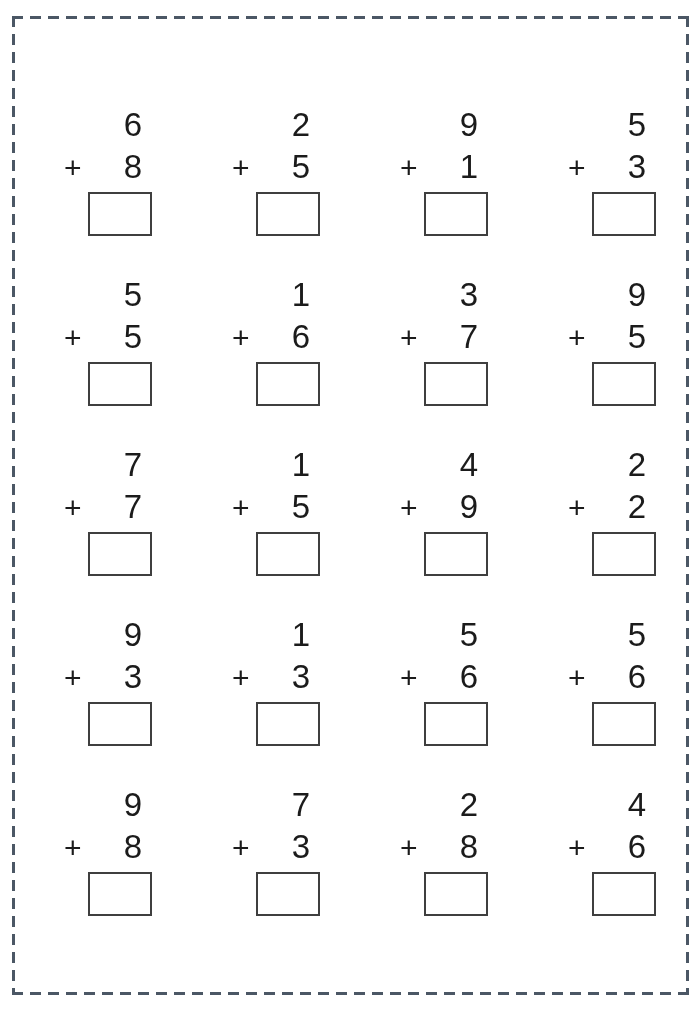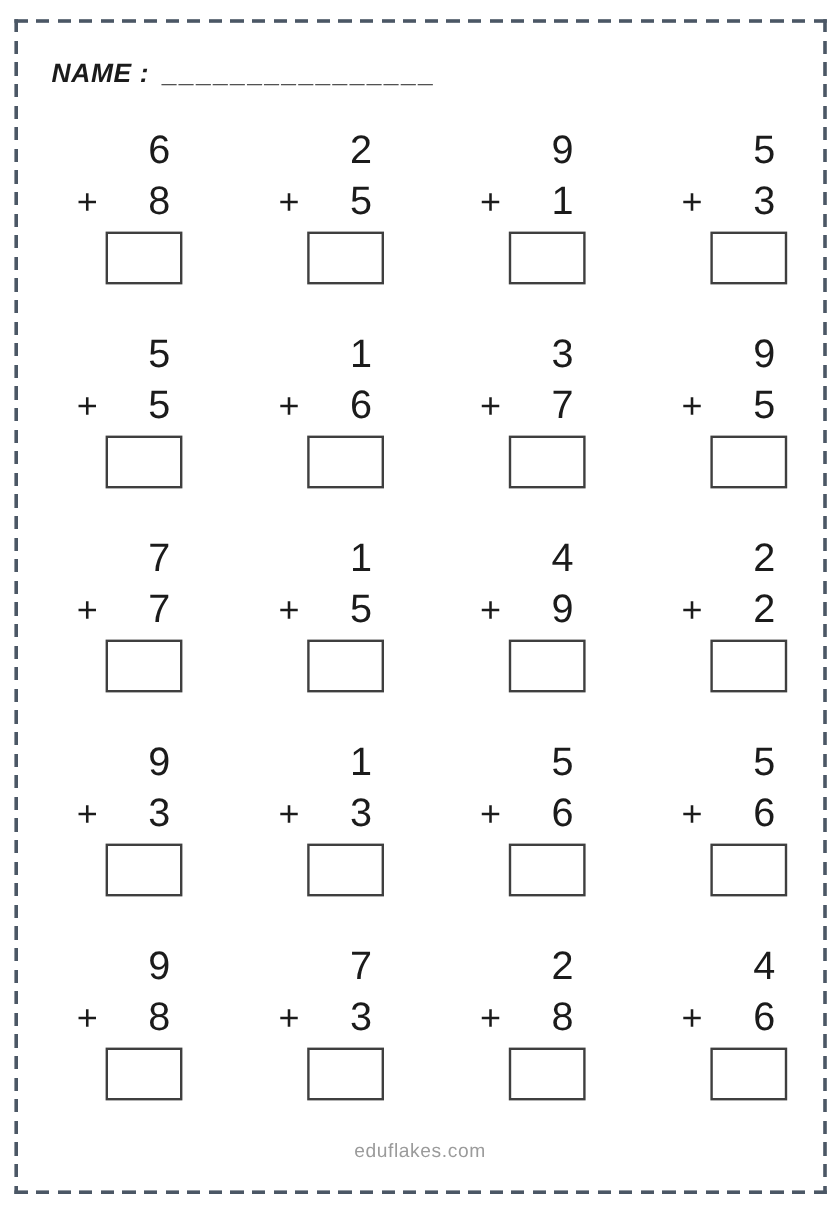--- a/index.html
+++ b/index.html
@@ -96,24 +96,20 @@
 </head>
 <body>
 
 <div class="page">
 
   <div class="frame-edge edge-top"></div>
   <div class="frame-edge edge-bottom"></div>
   <div class="frame-edge edge-left"></div>
   <div class="frame-edge edge-right"></div>
 
-  <div class="header-group header-name">
-    <span>NAME :</span>
-    <span class="write-line">________________</span>
-  </div>
 
 
   <div class="grid">
       <div class="problem">
       <div class="num-top">6</div>
       <div class="num-bottom-row">
         <span class="plus-sign">+</span>
         <span>8</span>
       </div>
       <div class="answer-box"></div>
@@ -265,15 +261,14 @@
       <div class="problem">
       <div class="num-top">4</div>
       <div class="num-bottom-row">
         <span class="plus-sign">+</span>
         <span>6</span>
       </div>
       <div class="answer-box"></div>
     </div>
     </div>
 
-  <div class="footer">eduflakes.com</div>
 
 </div>
 
 </body></html>

